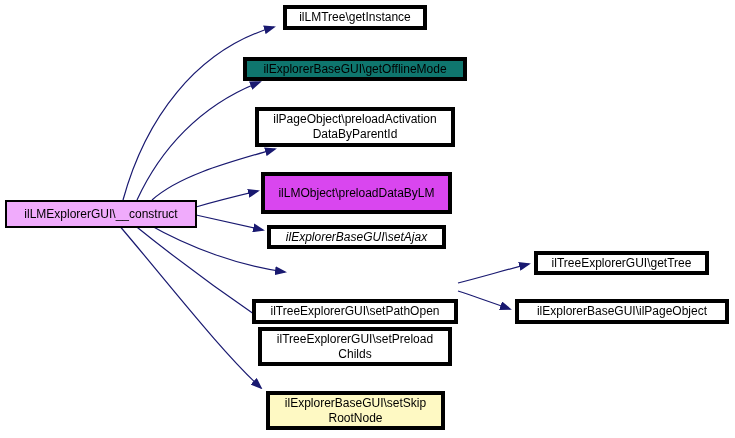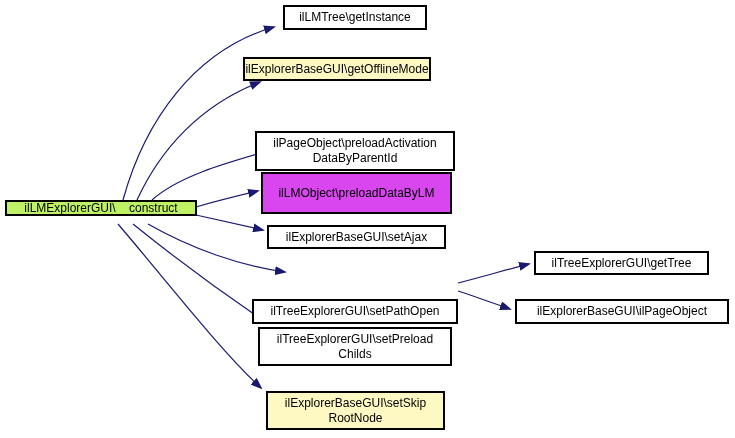--- a/index.html
+++ b/index.html
@@ -18,21 +18,21 @@
   #edge-layer {
     position: absolute;
     left: 0;
     top: 0;
     width: 735px;
     height: 438px;
   }
   .node {
     position: absolute;
     box-sizing: border-box;
-    border: 2px solid #14532d;
+    border: 4px solid #14532d;
     background: #ffffff;
     color: #000000;
     font-size: 12px;
     line-height: 15px;
     display: flex;
     align-items: center;
     justify-content: center;
     text-align: center;
     white-space: pre-line;
     cursor: pointer;
@@ -60,27 +60,27 @@
         <path d="M196,207 C217,201 237,196 258,191" fill="none" stroke="#191970" stroke-width="1.2" marker-end="url(#arrowhead)"></path>
         <path d="M196,215 C219,220 241,225 263,230" fill="none" stroke="#191970" stroke-width="1.2" marker-end="url(#arrowhead)"></path>
         <path d="M148,224 C190,248 240,266 285,272" fill="none" stroke="#191970" stroke-width="1.2" marker-end="url(#arrowhead)"></path>
         <path d="M133,224 C180,262 230,298 267,323" fill="none" stroke="#191970" stroke-width="1.2" marker-end="url(#arrowhead)"></path>
         <path d="M118,224 C170,285 220,350 261,388" fill="none" stroke="#191970" stroke-width="1.2" marker-end="url(#arrowhead)"></path>
         <path d="M458,283 C482,277 505,270 529,264" fill="none" stroke="#191970" stroke-width="1.2" marker-end="url(#arrowhead)"></path>
         <path d="M458,291 C476,297 493,303 510,309" fill="none" stroke="#191970" stroke-width="1.2" marker-end="url(#arrowhead)"></path>
       </g>
   </svg>
   <div id="node-layer">
-      <div class="node highlight" style="left: 5px; top: 200px; width: 192px; height: 16px; border-color: rgb(0, 0, 0); background: #bef264;">ilLMExplorerGUI\__construct</div>
+      <div class="node highlight" style="left: 5px; top: 200px; width: 192px; height: 28px; border-color: rgb(0, 0, 0); background: #f0abfc;">ilLMExplorerGUI\__construct</div>
       <div class="node" style="left: 283px; top: 5px; width: 144px; height: 25px; border-color: rgb(0, 0, 0); background: rgb(255, 255, 255);">ilLMTree\getInstance</div>
-      <div class="node" style="left: 243px; top: 57px; width: 188px; height: 24px; border-color: rgb(0, 0, 0); background: #fef9c3;">ilExplorerBaseGUI\getOfflineMode</div>
-      <div class="node" style="left: 255px; top: 107px; width: 200px; height: 40px; border-color: rgb(0, 0, 0); background: rgb(255, 255, 255); margin-top: 24px;">ilPageObject\preloadActivation
+      <div class="node" style="left: 243px; top: 57px; width: 224px; height: 24px; border-color: rgb(0, 0, 0); background: #0f766e;">ilExplorerBaseGUI\getOfflineMode</div>
+      <div class="node" style="left: 255px; top: 107px; width: 200px; height: 40px; border-color: rgb(0, 0, 0); background: rgb(255, 255, 255);">ilPageObject\preloadActivation
 DataByParentId</div>
       <div class="node" style="left: 261px; top: 172px; width: 191px; height: 42px; border-color: rgb(0, 0, 0); background: #d946ef;">ilLMObject\preloadDataByLM</div>
-      <div class="node" style="left: 267px; top: 225px; width: 179px; height: 24px; border-color: rgb(0, 0, 0); background: rgb(255, 255, 255);">ilExplorerBaseGUI\setAjax</div>
+      <div class="node" style="left: 267px; top: 225px; width: 179px; height: 24px; border-color: rgb(0, 0, 0); background: rgb(255, 255, 255); font-style: italic;">ilExplorerBaseGUI\setAjax</div>
       <div class="node" style="left: 252px; top: 275px; width: 206px; height: 25px; border-color: rgb(0, 0, 0); background: rgb(255, 255, 255); margin-top: 24px;">ilTreeExplorerGUI\setPathOpen</div>
       <div class="node" style="left: 258px; top: 327px; width: 194px; height: 39px; border-color: rgb(0, 0, 0); background: rgb(255, 255, 255);">ilTreeExplorerGUI\setPreload
 Childs</div>
       <div class="node" style="left: 266px; top: 391px; width: 179px; height: 39px; border-color: rgb(0, 0, 0); background: #fef9c3;">ilExplorerBaseGUI\setSkip
 RootNode</div>
       <div class="node" style="left: 534px; top: 251px; width: 175px; height: 24px; border-color: rgb(0, 0, 0); background: rgb(255, 255, 255);">ilTreeExplorerGUI\getTree</div>
       <div class="node" style="left: 515px; top: 299px; width: 214px; height: 25px; border-color: rgb(0, 0, 0); background: rgb(255, 255, 255);">ilExplorerBaseGUI\ilPageObject</div>
     </div>
 </div>
 

